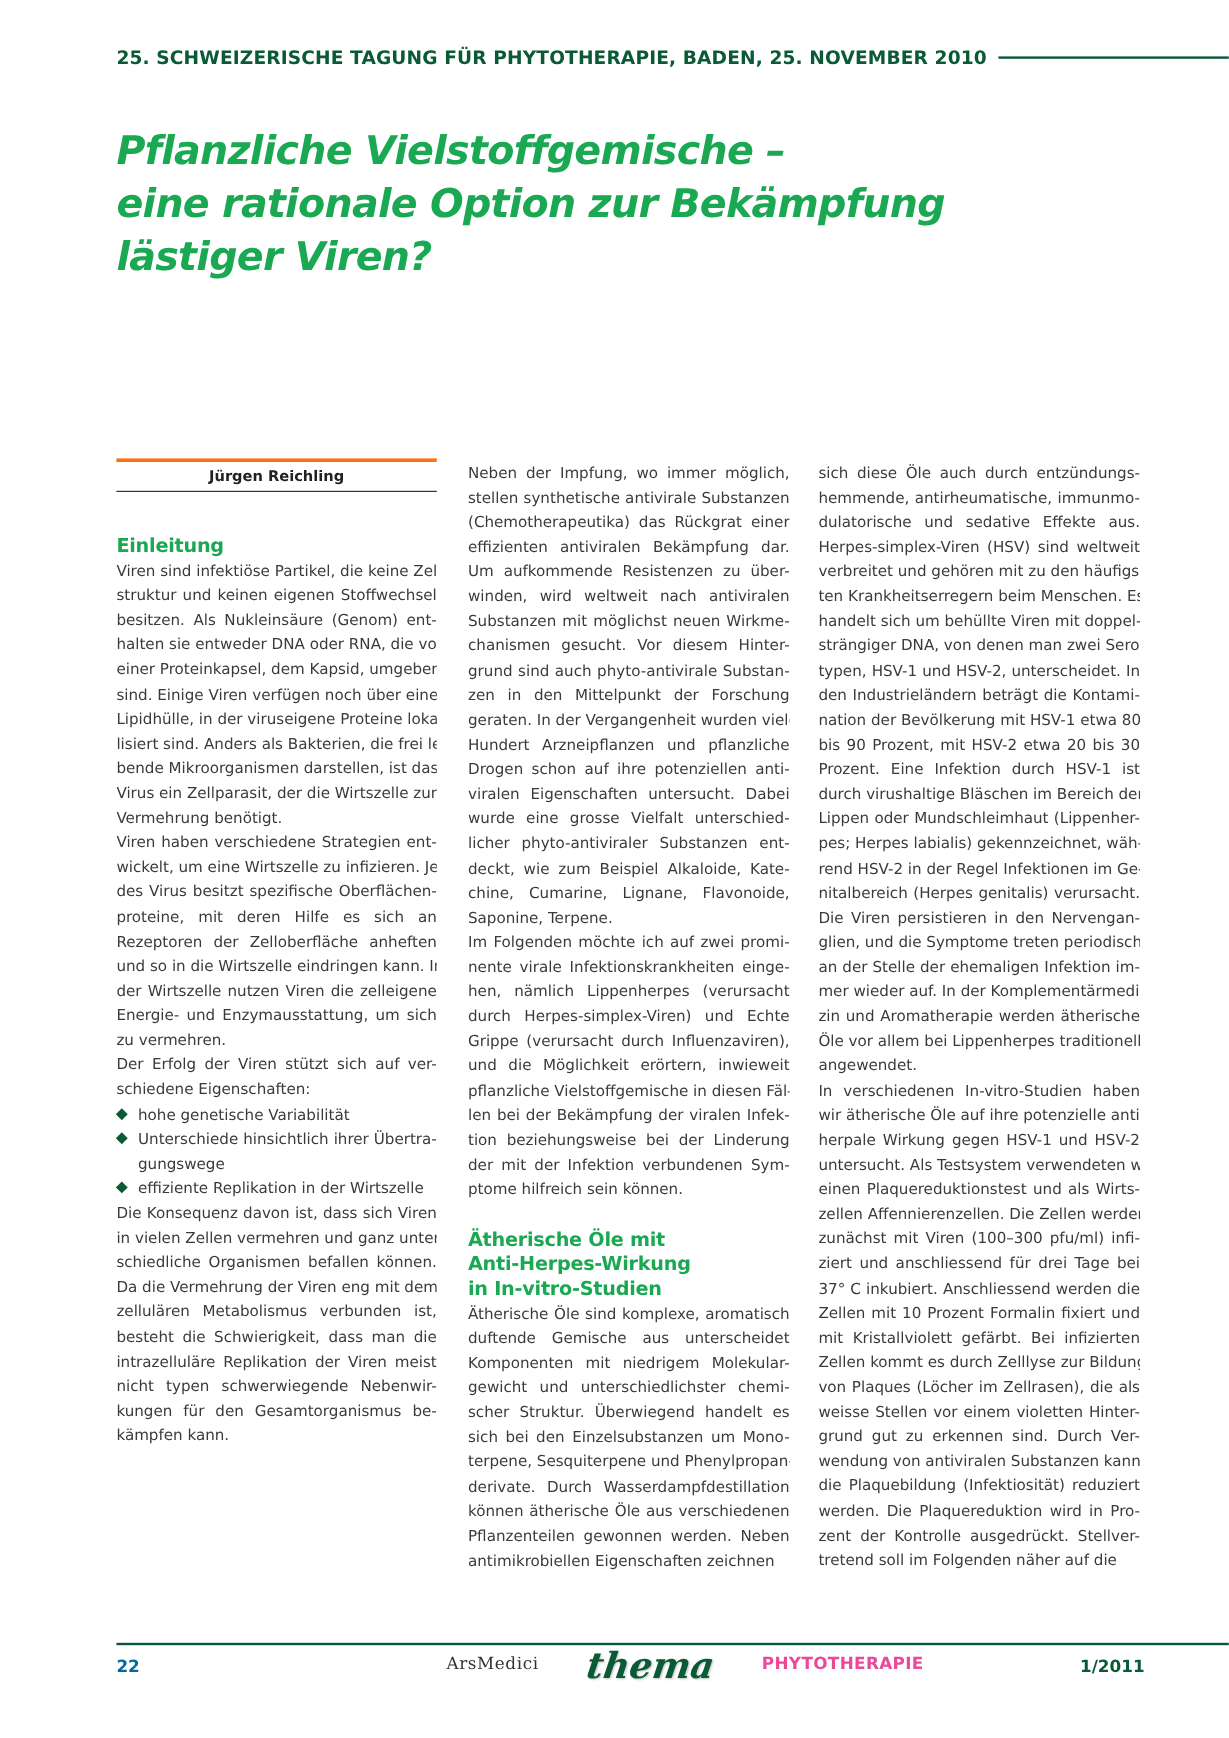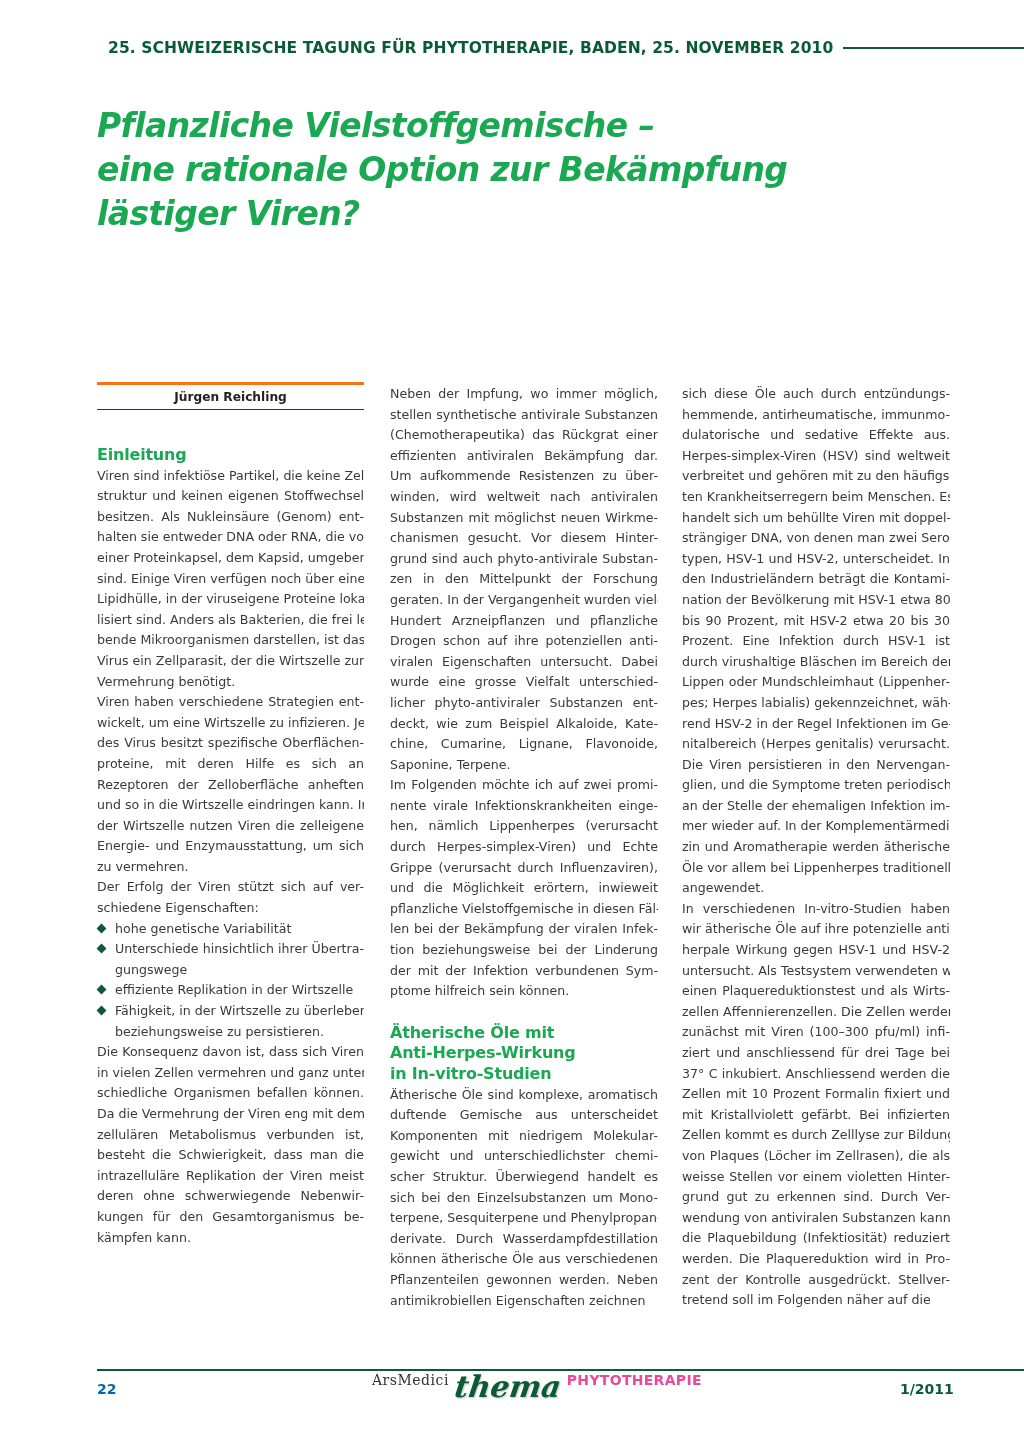--- a/index.html
+++ b/index.html
@@ -1,20 +1,20 @@
 <!DOCTYPE html>
 <html><head>
 <meta charset="utf-8">
 <style>
   html, body { margin: 0; padding: 0; background: #ffffff; }
   body { width: 1024px; height: 1448px; position: relative; overflow: hidden;
          font-family: "DejaVu Sans", sans-serif; color: #333333; }
 
   .running-head { position: absolute; left: 97px; top: 36px; right: 0; height: 24px;
-                  display: flex; align-items: center; margin-left: 11px; }
+                  display: flex; align-items: center; }
   .running-head .rh-text { font-family: "DejaVu Sans", sans-serif; font-weight: bold;
                   font-size: 15.5px; color: #0b5a36; letter-spacing: 0.1px; white-space: nowrap; }
   .running-head .rh-rule { flex: 1; height: 2px; background: #0b5a36; margin-left: 10px; }
 
   .title { position: absolute; left: 97px; top: 104px; margin: 0; width: 800px;
            font-family: "DejaVu Sans", sans-serif; font-weight: bold; font-size: 33px;
            line-height: 44px; color: #1aa853; letter-spacing: -0.6px; }
   .title span { display: block; white-space: nowrap; font-style: italic; }
 
   .col { position: absolute; top: 384px; width: 268px; font-size: 12.6px; color: #3a3a3a; }
@@ -34,21 +34,21 @@
   .section-head { color: #1aa853; font-weight: bold; font-size: 16px; line-height: 20.6px;
                   height: 20.6px; white-space: nowrap; letter-spacing: -0.2px; }
 
   .bullet { position: relative; padding-left: 18px; }
   .bullet .diamond { position: absolute; left: 1px; top: 6px; width: 7px; height: 7px;
                      background: #0b5a36; transform: rotate(45deg); }
 
   .footer-rule { position: absolute; left: 97px; right: 0; top: 1369px; height: 2px; background: #0b5a36; }
   .page-num { position: absolute; left: 97px; top: 1381px; font-weight: bold; font-size: 14px; color: #0369a1; }
   .issue { position: absolute; left: 900px; top: 1381px; font-weight: bold; font-size: 14px; color: #0b5a36; }
-  .brand { position: absolute; left: 372px; top: 1372px; display: flex; align-items: flex-start; height: 34px; }
+  .brand { position: absolute; left: 372px; top: 1372px; display: flex; align-items: center; height: 34px; gap: 34px; }
   .brand .ars { font-family: "DejaVu Serif", serif; font-size: 14px; color: #333; letter-spacing: 0.5px;
                 margin-right: 6px; margin-bottom: 4px; }
   .brand .thema { font-family: "DejaVu Serif", serif; font-style: italic; font-weight: bold;
                   font-size: 30px; color: #0b5a36; transform: skew(-8deg); margin-right: 6px;
                   line-height: 30px; text-shadow: 1px 1px 2px rgba(0,0,0,0.25); }
   .brand .phyto { font-weight: bold; font-size: 14px; color: #ec4899; margin-bottom: 5px; letter-spacing: 0.3px; }
 </style>
 </head>
 <body>
 
@@ -100,35 +100,30 @@
       </div>
       <div class="bullet">
         <span class="diamond"></span>
         <span class="ln">Unterschiede hinsichtlich ihrer Übertra-</span>
         <span class="ln last">gungswege</span>
       </div>
       <div class="bullet">
         <span class="diamond"></span>
         <span class="ln last">effiziente Replikation in der Wirtszelle</span>
       </div>
-      <div class="bullet">
-        <span class="diamond"></span>
-        <span class="ln">Fähigkeit, in der Wirtszelle zu überleben</span>
-        <span class="ln last">beziehungsweise zu persistieren.</span>
-      </div>
     </div>
   <div id="c1b">
       <span class="ln">Die Konsequenz davon ist, dass sich Viren</span>
       <span class="ln">in vielen Zellen vermehren und ganz unter-</span>
       <span class="ln">schiedliche Organismen befallen können.</span>
       <span class="ln">Da die Vermehrung der Viren eng mit dem</span>
       <span class="ln">zellulären Metabolismus verbunden ist,</span>
       <span class="ln">besteht die Schwierigkeit, dass man die</span>
       <span class="ln">intrazelluläre Replikation der Viren meist</span>
-      <span class="ln">deren ohne schwerwiegende Nebenwir-</span>
+      <span class="ln">nicht typen schwerwiegende Nebenwir-</span>
       <span class="ln">kungen für den Gesamtorganismus be-</span>
       <span class="ln last">kämpfen kann.</span>
     </div>
 </div>
 
 <div class="col col-2">
   <div id="c2a">
       <span class="ln">Neben der Impfung, wo immer möglich,</span>
       <span class="ln">stellen synthetische antivirale Substanzen</span>
       <span class="ln">(Chemotherapeutika) das Rückgrat einer</span>

